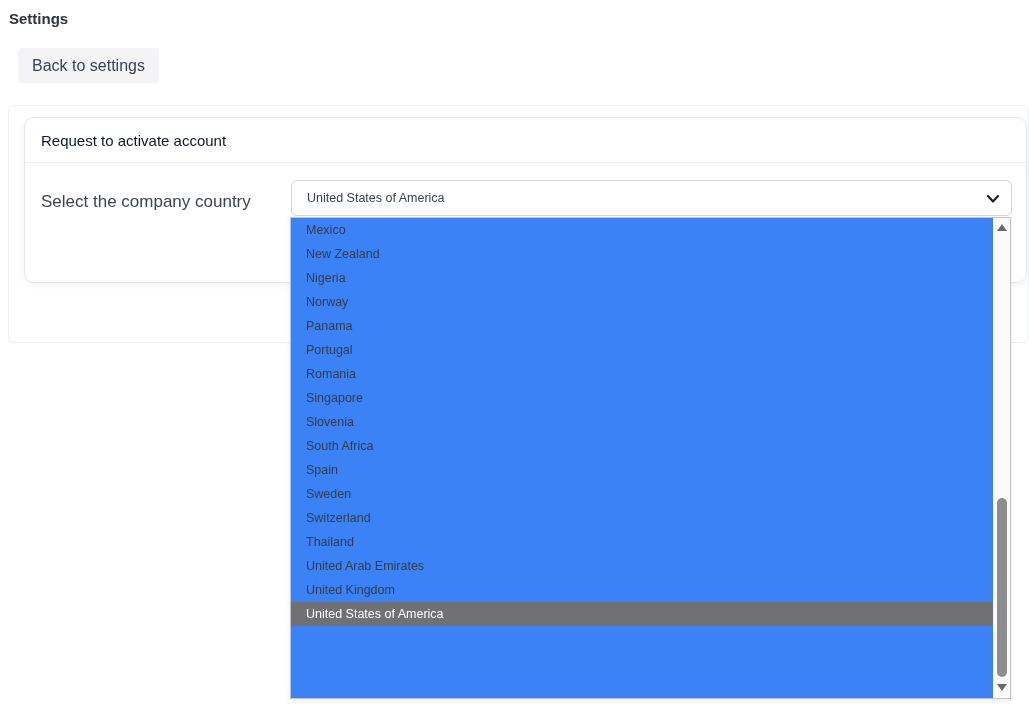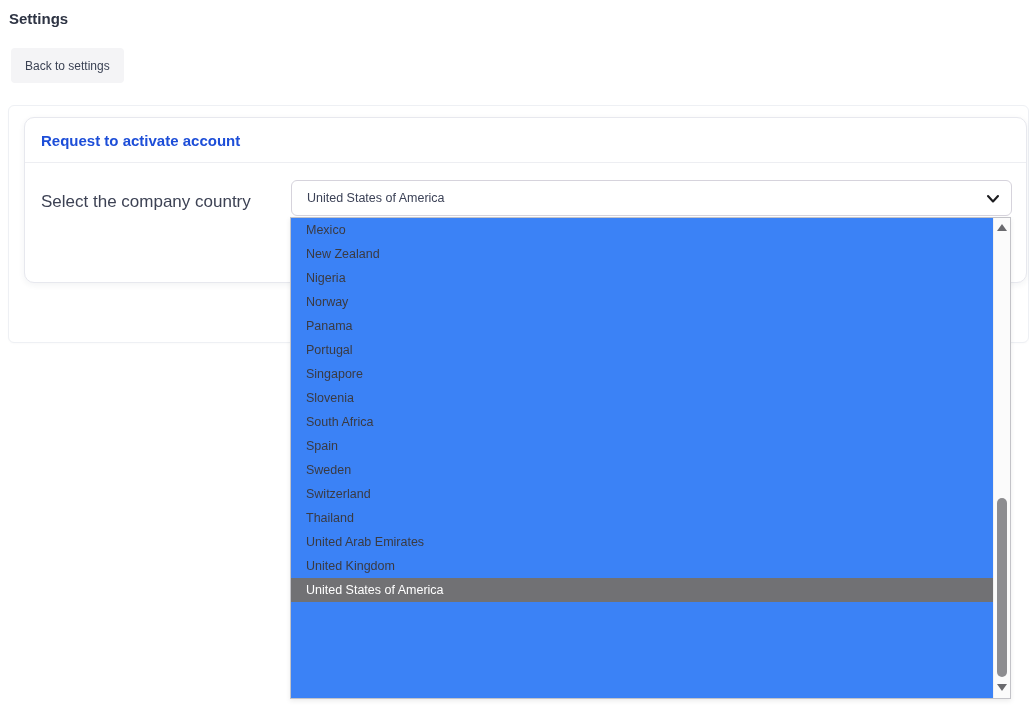--- a/index.html
+++ b/index.html
@@ -6,40 +6,40 @@
   .page{
     position:relative;width:1029px;height:712px;overflow:hidden;
     font-family:"Liberation Sans","DejaVu Sans",sans-serif;
     color:#3b4154;background:#ffffff;
   }
   .page-title{
     position:absolute;left:9px;top:10px;
     font-size:15px;font-weight:700;color:#2d3343;
   }
   .back-btn{
-    position:absolute;left:11px;top:48px;height:35px;
+    position:absolute;left:18px;top:48px;height:35px;
     display:flex;align-items:center;padding:0 14px;
     background:#f4f4f6;border:none;border-radius:4px;
-    font-family:inherit;font-size:12px;color:#3b4254;cursor:pointer;
+    font-family:inherit;font-size:16px;color:#3b4254;cursor:pointer;
   }
   .outer-panel{
     position:absolute;left:8px;top:105px;width:1019px;height:236px;
     background:#fff;border:1px solid #eef0f4;border-radius:6px;
     box-shadow:0 1px 2px rgba(0,0,0,0.02);
   }
   .card{
     position:absolute;left:24px;top:117px;width:1001px;height:164px;
     background:#fff;border:1px solid #e7e8ee;border-radius:10px;
     box-shadow:0 2px 6px rgba(31,45,61,0.06);
   }
   .card-header{
     height:44px;display:flex;align-items:center;padding-left:16px;
     border-bottom:1px solid #edeef2;
   }
-  .card-title{font-size:15px;font-weight:700;color:#1d4ed8;}
+  .card-title{font-size:15px;font-weight:400;color:#0f172a;}
   .card-body{position:relative;height:119px;}
   .form-label{
     position:absolute;left:16px;top:29px;
     font-size:17px;color:#3d4254;
   }
   .select{
     position:absolute;left:266px;top:17px;width:721px;height:36px;
     box-sizing:border-box;border:1px solid #d6d3dc;border-radius:6px;
     background:#fff;display:flex;align-items:center;
     padding:0 30px 0 15px;font-size:12.5px;color:#3c4257;cursor:pointer;
@@ -104,20 +104,21 @@
   </div>
 
   <div class="dropdown">
     <div class="options">
         <div class="opt">Mexico</div>
         <div class="opt">New Zealand</div>
         <div class="opt">Nigeria</div>
         <div class="opt">Norway</div>
         <div class="opt">Panama</div>
         <div class="opt">Portugal</div>
+        <div class="opt">Romania</div>
         <div class="opt">Singapore</div>
         <div class="opt">Slovenia</div>
         <div class="opt">South Africa</div>
         <div class="opt">Spain</div>
         <div class="opt">Sweden</div>
         <div class="opt">Switzerland</div>
         <div class="opt">Thailand</div>
         <div class="opt">United Arab Emirates</div>
         <div class="opt">United Kingdom</div>
         <div class="opt selected">United States of America</div>

